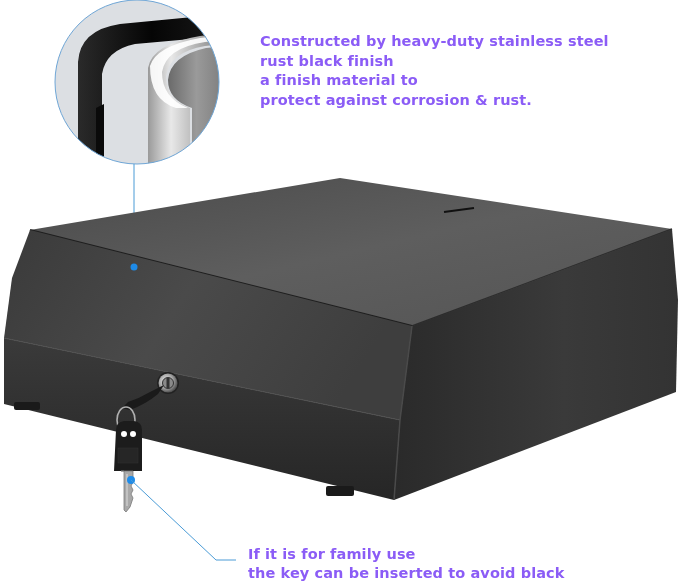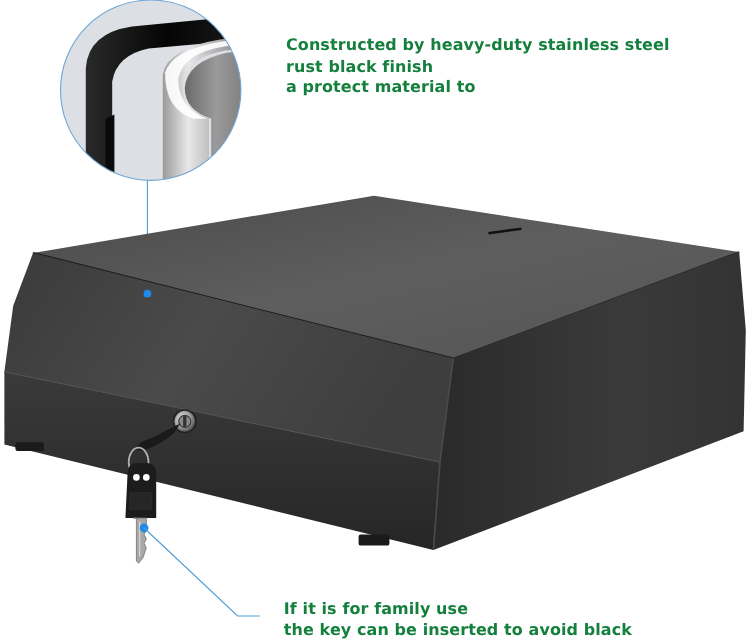--- a/index.html
+++ b/index.html
@@ -1,23 +1,23 @@
 <!DOCTYPE html>
 <html><head>
   <meta charset="utf-8">
   <style>
     html, body { margin: 0; padding: 0; background: #ffffff; }
     body { width: 679px; height: 585px; position: relative; overflow: hidden;
            font-family: "DejaVu Sans", sans-serif; }
     .scene { position: absolute; left: 0; top: 0; width: 679px; height: 585px; }
-    .caption { position: absolute; color: #15803d; font-weight: bold; font-size: 14.5px;
+    .caption { position: absolute; color: #8b5cf6; font-weight: bold; font-size: 14.5px;
                line-height: 19.5px; letter-spacing: 0.1px; white-space: nowrap; }
     .caption span { display: block; }
     .caption-top { left: 260px; top: 32px; }
-    .caption-bottom { left: 258px; top: 545px; font-size: 14.5px; line-height: 19px; }
+    .caption-bottom { left: 248px; top: 545px; font-size: 14.5px; line-height: 19px; }
   </style>
 </head>
 <body>
 
 <div class="scene">
   <svg width="679" height="585" viewBox="0 0 679 585" xmlns="http://www.w3.org/2000/svg">
     <defs>
       <linearGradient id="gTop" x1="0" y1="0" x2="1" y2="1">
         <stop offset="0" stop-color="#4a4a4a"></stop>
         <stop offset="0.5" stop-color="#5e5e5e"></stop>
@@ -127,19 +127,20 @@
     </g>
 
     <circle cx="131" cy="480" r="4" fill="#1e8be8"></circle>
     <polyline points="131,480 216,560 236,560" fill="none" stroke="#4a9bd6" stroke-width="1"></polyline>
   </svg>
 </div>
 
 <div class="caption caption-top">
   <span>Constructed by heavy-duty stainless steel</span>
   <span>rust black finish</span>
-  <span>a protect material to</span>
+  <span>a finish material to</span>
+  <span>protect against corrosion &amp; rust.</span>
 </div>
 
 <div class="caption caption-bottom">
   <span>If it is for family use</span>
   <span>the key can be inserted to avoid black</span>
 </div>
 
 </body></html>

